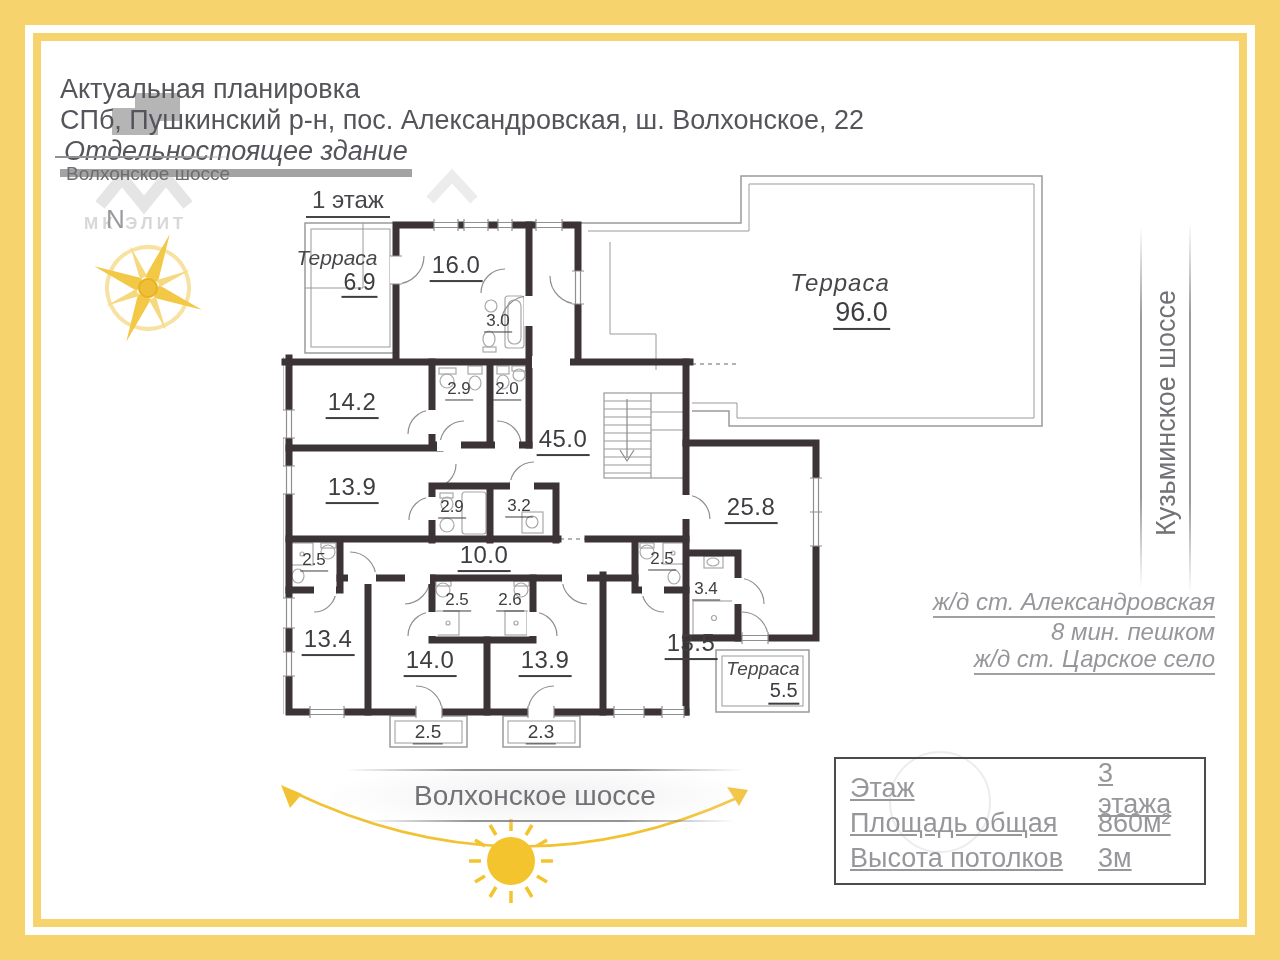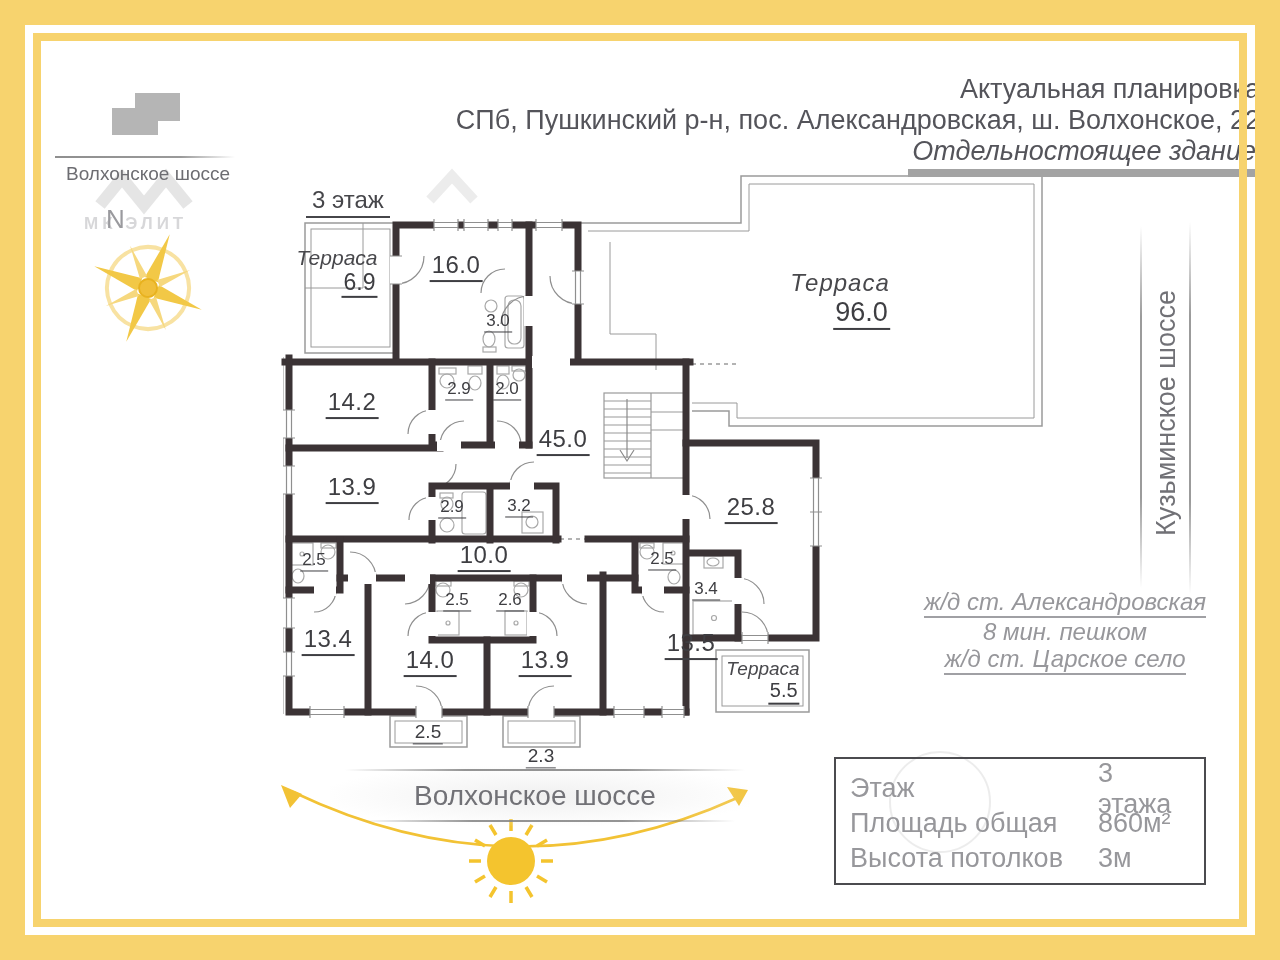--- a/index.html
+++ b/index.html
@@ -3,21 +3,21 @@
 <meta charset="utf-8">
 <style>
   html,body{margin:0;padding:0;}
   body{width:1280px;height:960px;position:relative;overflow:hidden;background:#fff;
        font-family:"Liberation Sans",sans-serif;}
   .stage{position:absolute;inset:0;}
   
   .frame-outer{position:absolute;inset:0;border:25px solid #f7d36e;pointer-events:none;z-index:50;}
   .frame-inner{position:absolute;inset:33px;border:8px solid #f7d36e;pointer-events:none;z-index:50;}
   
-  .hdr{position:absolute;left:60px;right:20px;text-align:right;color:#54545a;}
+  .hdr{position:absolute;left:60px;right:20px;text-align:left;color:#54545a;}
   .hdr-1{top:74px;font-size:27px;}
   .hdr-2{top:105px;font-size:27px;}
   .hdr-3{top:136px;font-size:27px;}
   .hdr-3 span{display:inline-block;border-bottom:8px solid #a3a3a3;padding:0 4px 2px;font-style:italic;}
   .floor-label{position:absolute;left:306px;top:186px;font-size:24px;color:#46464a;
                border-bottom:2px solid #46464a;padding:0 6px 2px;}
   
   .wm-slogan{position:absolute;left:202px;top:186px;font-size:44px;letter-spacing:10px;
              color:rgba(110,110,115,0.10);white-space:nowrap;font-weight:bold;}
   .wm-brand{position:absolute;left:84px;top:214px;font-size:17px;letter-spacing:4px;
@@ -36,29 +36,29 @@
   .hline.b{left:360px;top:820px;width:375px;}
   .road-right{position:absolute;left:1166px;top:413px;transform:translate(-50%,-50%) rotate(-90deg);
               font-size:27px;color:#717176;white-space:nowrap;}
   .vline{position:absolute;width:2px;
          background:linear-gradient(180deg,rgba(150,150,150,0),rgba(130,130,130,.8) 25%,rgba(130,130,130,.8) 75%,rgba(150,150,150,0));}
   .vline.a{left:1140px;top:226px;height:362px;}
   .vline.b{left:1189px;top:222px;height:372px;}
   
   .north-label{position:absolute;left:106px;top:204px;font-size:26px;color:#9a9a9e;}
   
-  .transit{position:absolute;left:915px;top:588px;width:300px;text-align:center;
+  .transit{position:absolute;left:915px;top:588px;width:300px;text-align:right;
            font-style:italic;color:#97979b;font-size:24px;line-height:27px;}
   .transit .st{display:inline-block;border-bottom:2px solid #a0a0a4;padding-bottom:1px;}
   .transit .plot{margin-top:16px;}
   
   .info-table{position:absolute;left:834px;top:757px;width:372px;height:128px;
               border:2px solid #4b4b4f;box-sizing:border-box;padding:12px 14px 0 14px;
               color:#97979b;font-size:27px;}
-  .info-row{display:flex;height:35px;align-items:center;}
+  .info-row{display:flex;height:35px;align-items:center;text-decoration:underline;}
   .info-row .lbl{flex:0 0 248px;}
   
   #plan-labels{position:absolute;inset:0;}
   .room-label{position:absolute;transform:translate(-50%,-50%);text-align:right;
               color:#3e3e42;line-height:1.12;white-space:nowrap;}
   .room-area{display:inline-block;border-bottom:2px solid #3e3e42;padding:0 2px 1px;}
   .lg .room-area{font-size:24px;letter-spacing:.5px;}
   .sm .room-area{font-size:17px;border-bottom-width:1.5px;}
   .bal .room-area{font-size:19px;border-bottom-width:1.5px;}
   .room-name{font-style:italic;color:#48484c;}
@@ -380,29 +380,29 @@
       <div class="room-label lg" style="left: 643px; top: 645px; margin-left: 48px;">
         <div><span class="room-area">13.5</span></div>
       </div>
       <div class="room-label terrace-xs" style="left: 763px; top: 681px;">
         <div class="room-name">Терраса</div>
         <div><span class="room-area">5.5</span></div>
       </div>
       <div class="room-label bal" style="left: 428px; top: 733px;">
         <div><span class="room-area">2.5</span></div>
       </div>
-      <div class="room-label bal" style="left: 541px; top: 733px; margin-top: 24px;">
+      <div class="room-label bal" style="left: 541px; top: 733px;">
         <div><span class="room-area">2.3</span></div>
       </div>
     </div>
 
   <div class="hdr hdr-1" style="position:absolute;">Актуальная планировка</div>
   <div class="hdr hdr-2" style="position:absolute;">СПб, Пушкинский р-н, пос. Александровская, ш. Волхонское, 22</div>
   <div class="hdr hdr-3" style="position:absolute;"><span>Отдельностоящее здание</span></div>
-  <div class="floor-label">3 этаж</div>
+  <div class="floor-label">1 этаж</div>
 
   <div class="line-ttl"></div>
   <div class="road-top-left">Волхонское шоссе</div>
   <div class="road-bottom-bg"></div>
   <div class="hline a"></div>
   <div class="hline b"></div>
   <div class="road-bottom">Волхонское шоссе</div>
   <div class="vline a"></div>
   <div class="vline b"></div>
   <div class="road-right">Кузьминское шоссе</div>

